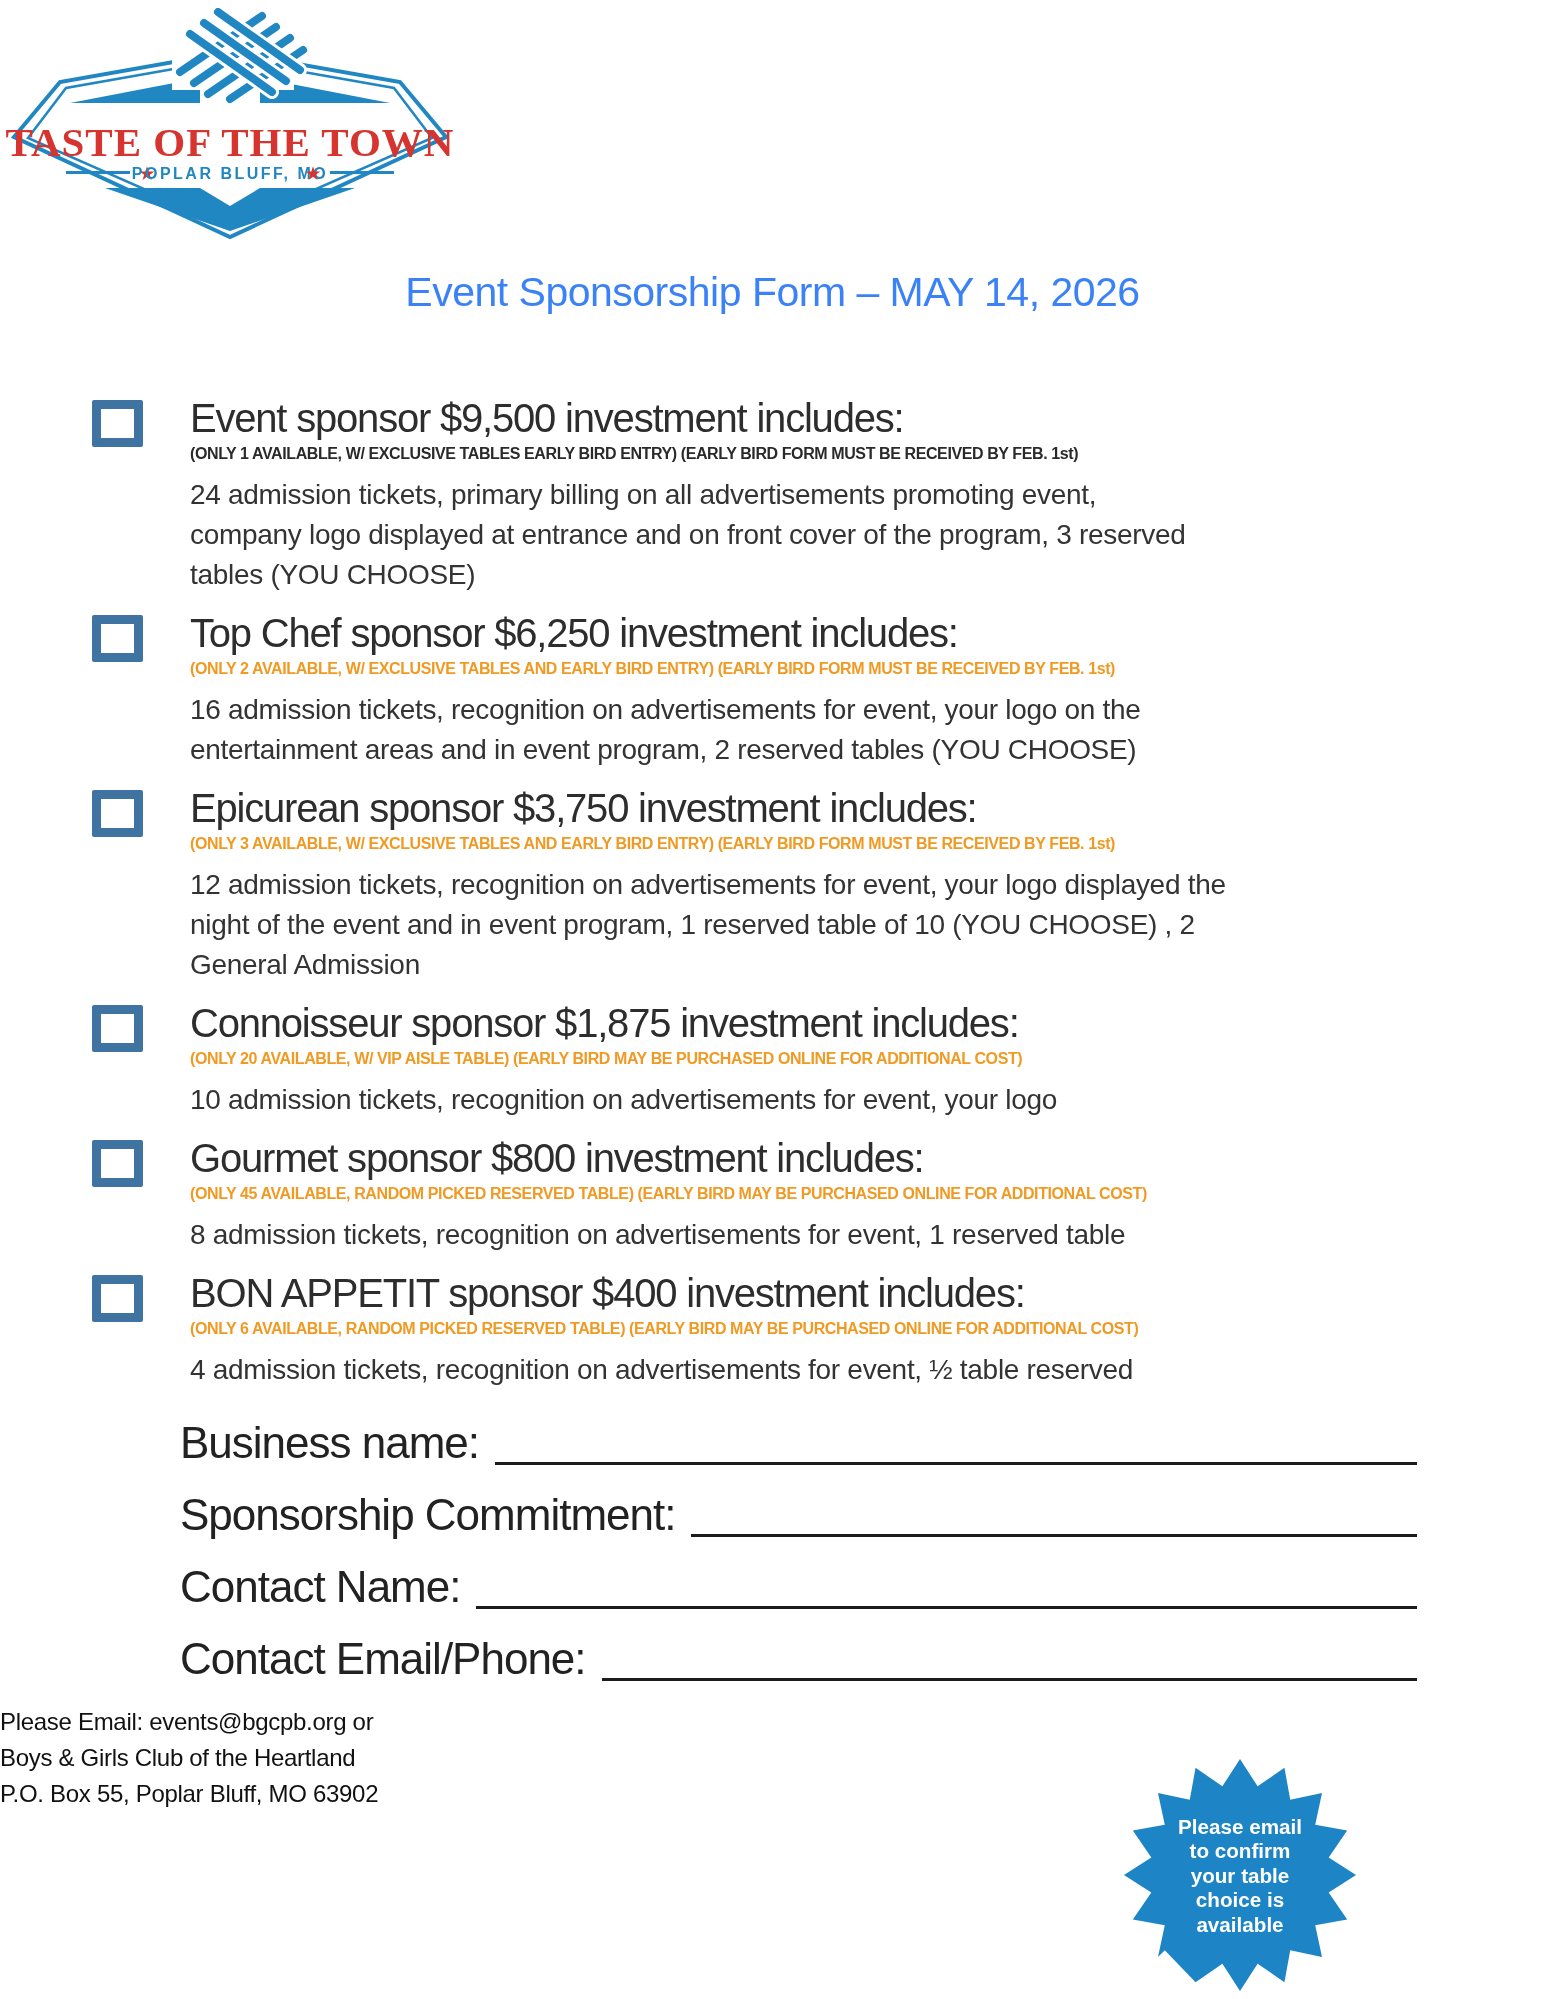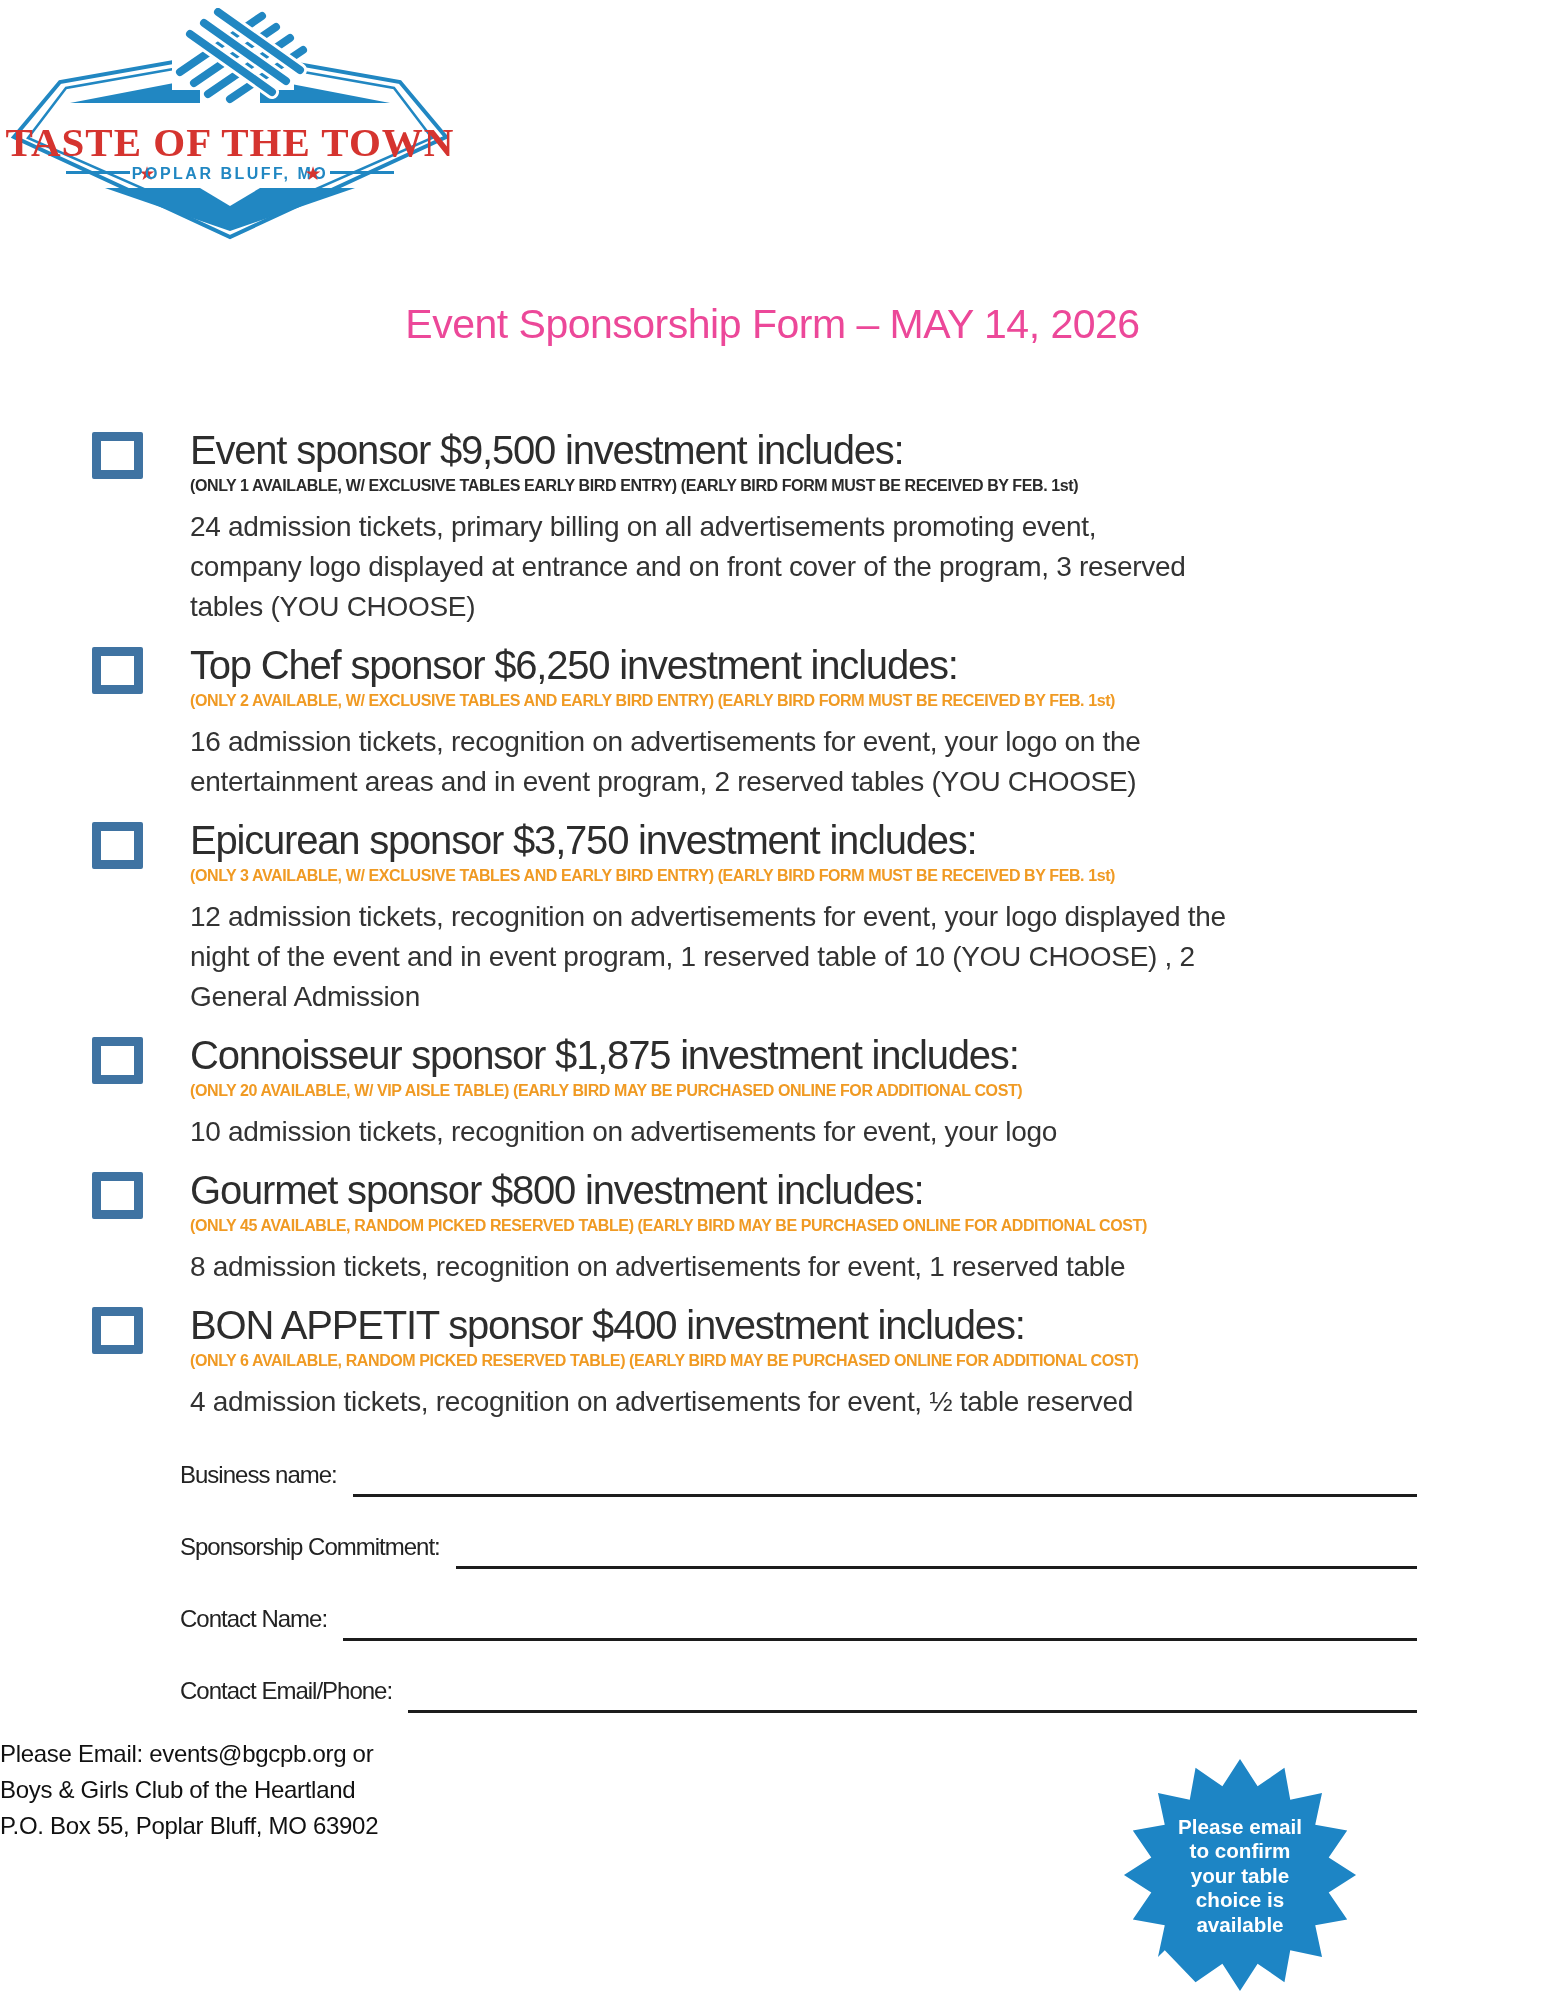--- a/index.html
+++ b/index.html
@@ -4,22 +4,22 @@
 <style>
   html,body{margin:0;padding:0;}
   body{
     width:1545px;height:1999px;position:relative;overflow:hidden;
     background:#ffffff;font-family:"Liberation Sans",sans-serif;color:#333;
   }
   
   .logo-wrap{display:flex;justify-content:flex-start;padding-top:8px;}
   
   .page-title{
-    margin-top:56px;text-align:center;font-size:41px;letter-spacing:-0.5px;
-    color:#ec4899;line-height:50px;
+    margin-top:24px;text-align:center;font-size:41px;letter-spacing:-0.5px;
+    color:#3b82f6;line-height:50px;
   }
   
   .tiers{margin-top:78px;padding-left:92px;padding-right:20px;}
   .tier{display:flex;align-items:flex-start;margin-bottom:15px;}
   .checkbox{
     flex:0 0 auto;width:33px;height:29px;border:9px solid #3f73a2;
     border-radius:2px;margin-top:5px;margin-right:47px;background:#fff;
   }
   .tier-content{flex:1 1 auto;min-width:0;}
   .tier-heading{
@@ -28,21 +28,21 @@
   }
   .tier-fine{
     font-size:16px;font-weight:bold;line-height:25px;letter-spacing:-0.4px;
     white-space:nowrap;
   }
   .tier-desc{margin-top:9px;font-size:28px;line-height:40px;color:#333;letter-spacing:-0.3px;}
   
   .form-area{margin-left:180px;width:1237px;margin-top:26px;}
   .form-row{display:flex;align-items:flex-end;margin-bottom:23px;height:49px;}
   .form-label{
-    font-size:24px;line-height:44px;color:#222;letter-spacing:-1px;white-space:nowrap;
+    font-size:44px;line-height:44px;color:#222;letter-spacing:-1px;white-space:nowrap;
   }
   .form-line{flex:1 1 auto;margin-left:16px;height:42px;border-bottom:3px solid #1c1c1c;}
   
   .footer{
     margin-top:16px;text-align:left;font-size:24px;line-height:36px;color:#111;
     letter-spacing:-0.3px;
   }
   
   .starburst{position:absolute;left:1122px;top:1756px;width:236px;height:238px;}
   .starburst text{

